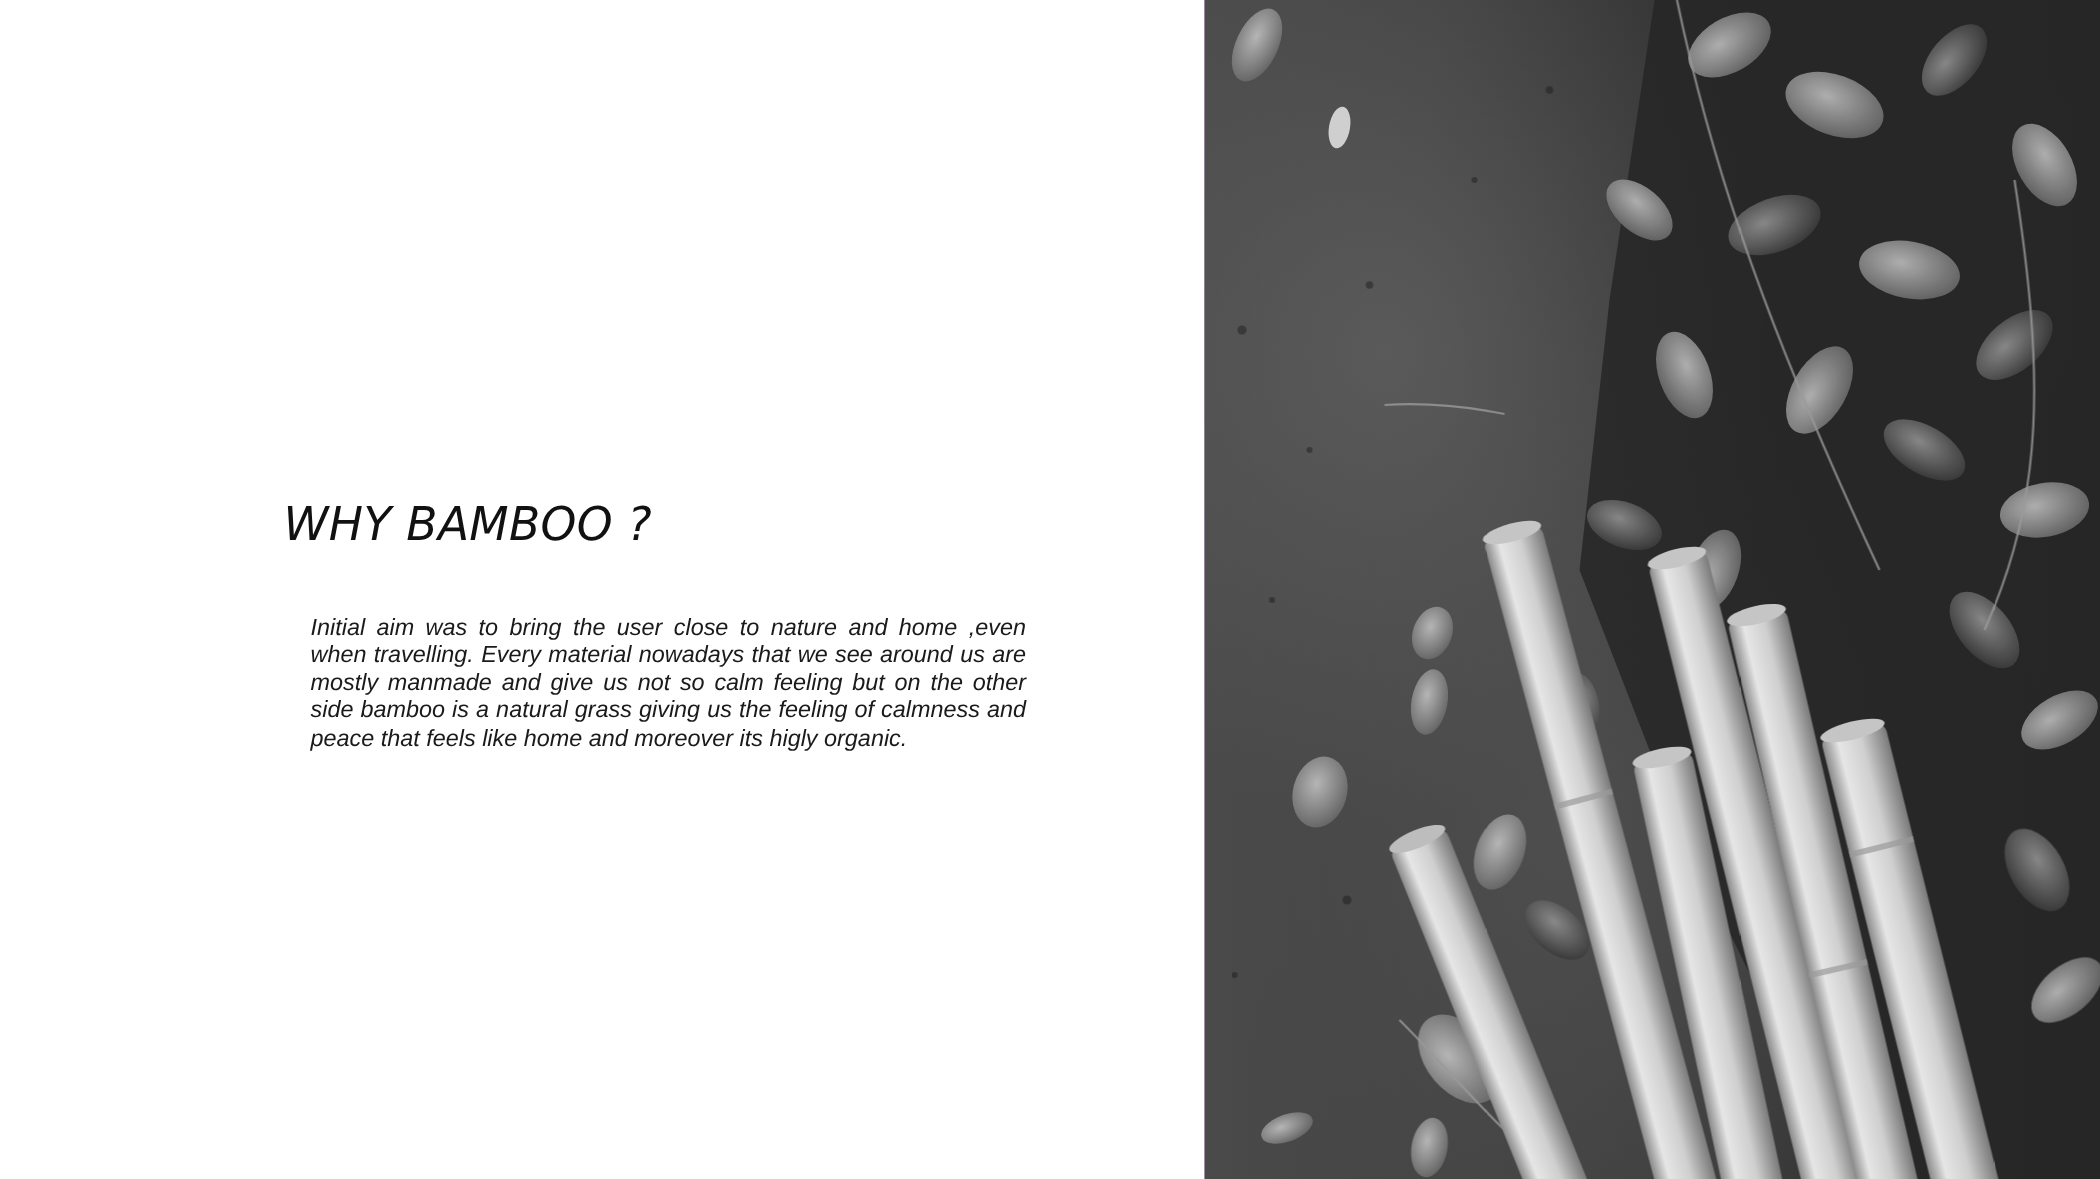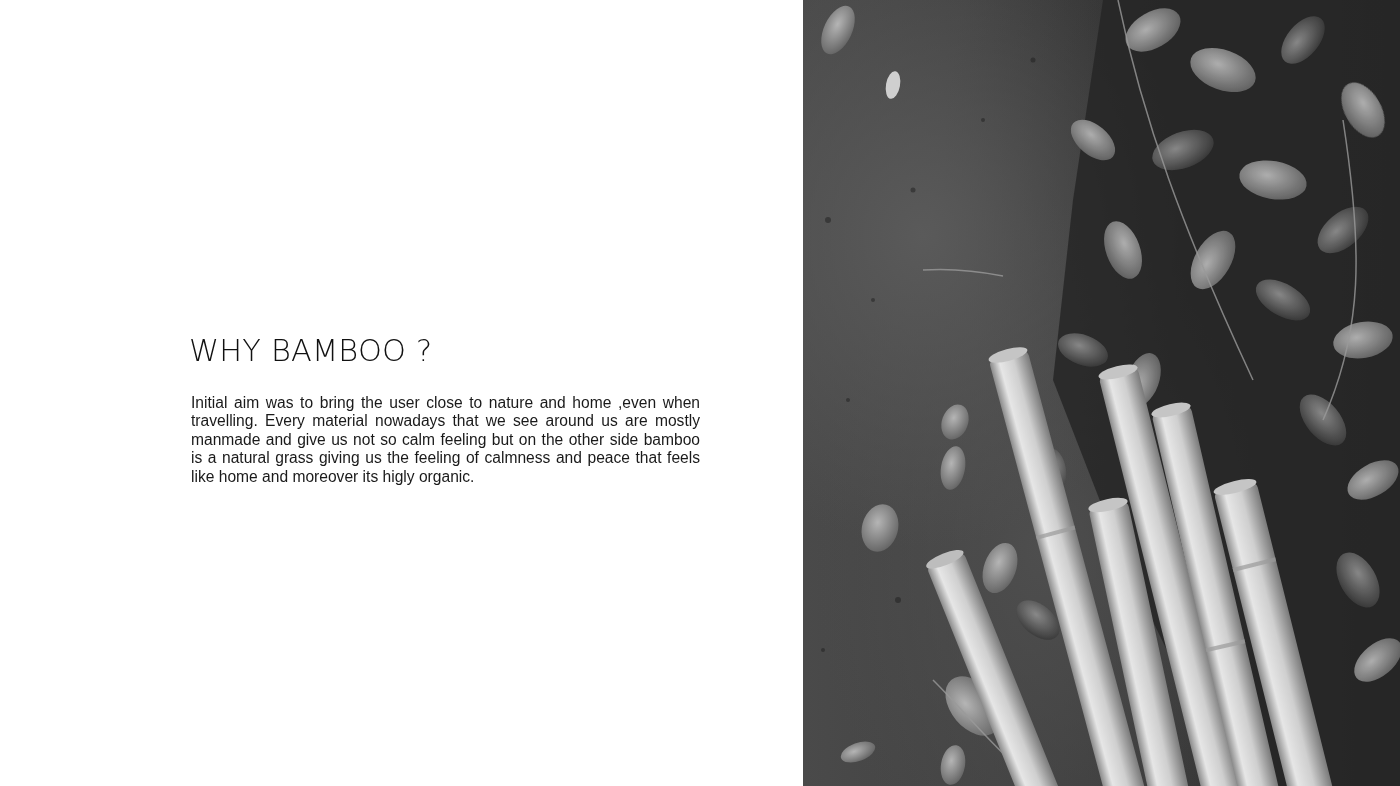--- a/index.html
+++ b/index.html
@@ -8,20 +8,21 @@
       width: 1400px;
       height: 786px;
       background: #ffffff;
       overflow: hidden;
     }
     .page {
       position: relative;
       width: 1400px;
       height: 786px;
       background: #f0abfc;
+      font-style: italic;
     }
     .text-panel {
       position: absolute;
       left: 0;
       top: 0;
       width: 803px;
       height: 786px;
       background: #ffffff;
     }
     .heading {
@@ -44,21 +45,21 @@
       left: 191px;
       top: 394px;
       width: 509px;
       font-family: "Liberation Sans", sans-serif;
       font-size: 15.6px;
       line-height: 18.4px;
       color: #1a1a1a;
       text-align: justify;
     }
     .body-text p {
-      margin: 0;
+      margin: 16px;
       text-align: justify;
       text-align-last: left;
     }
     .photo {
       position: absolute;
       left: 803px;
       top: 0;
       width: 597px;
       height: 786px;
       overflow: hidden;

